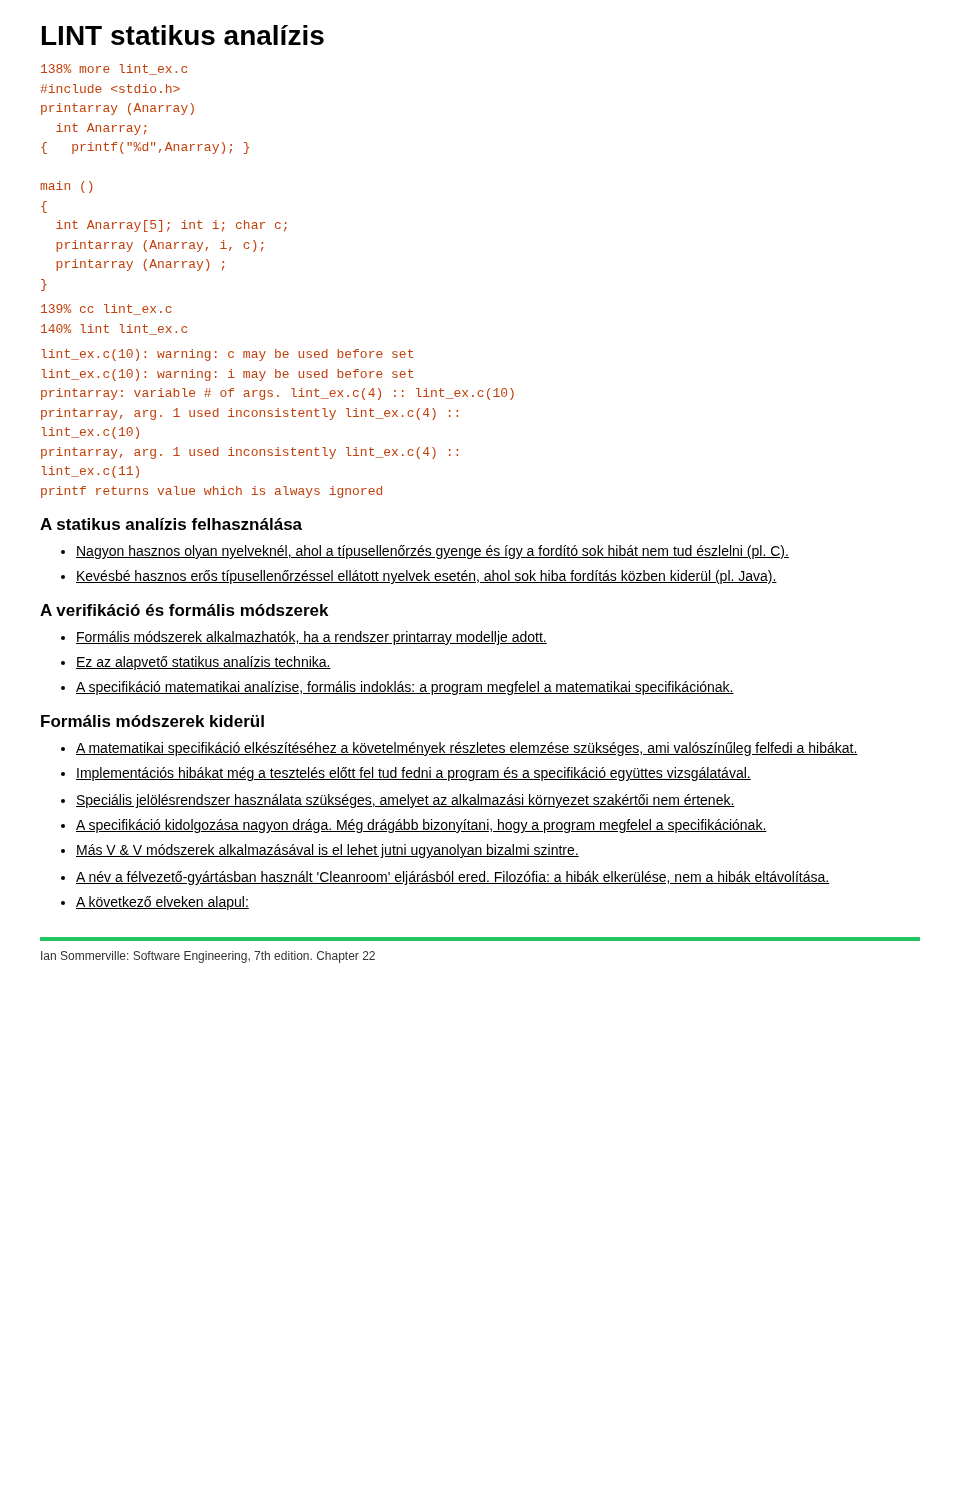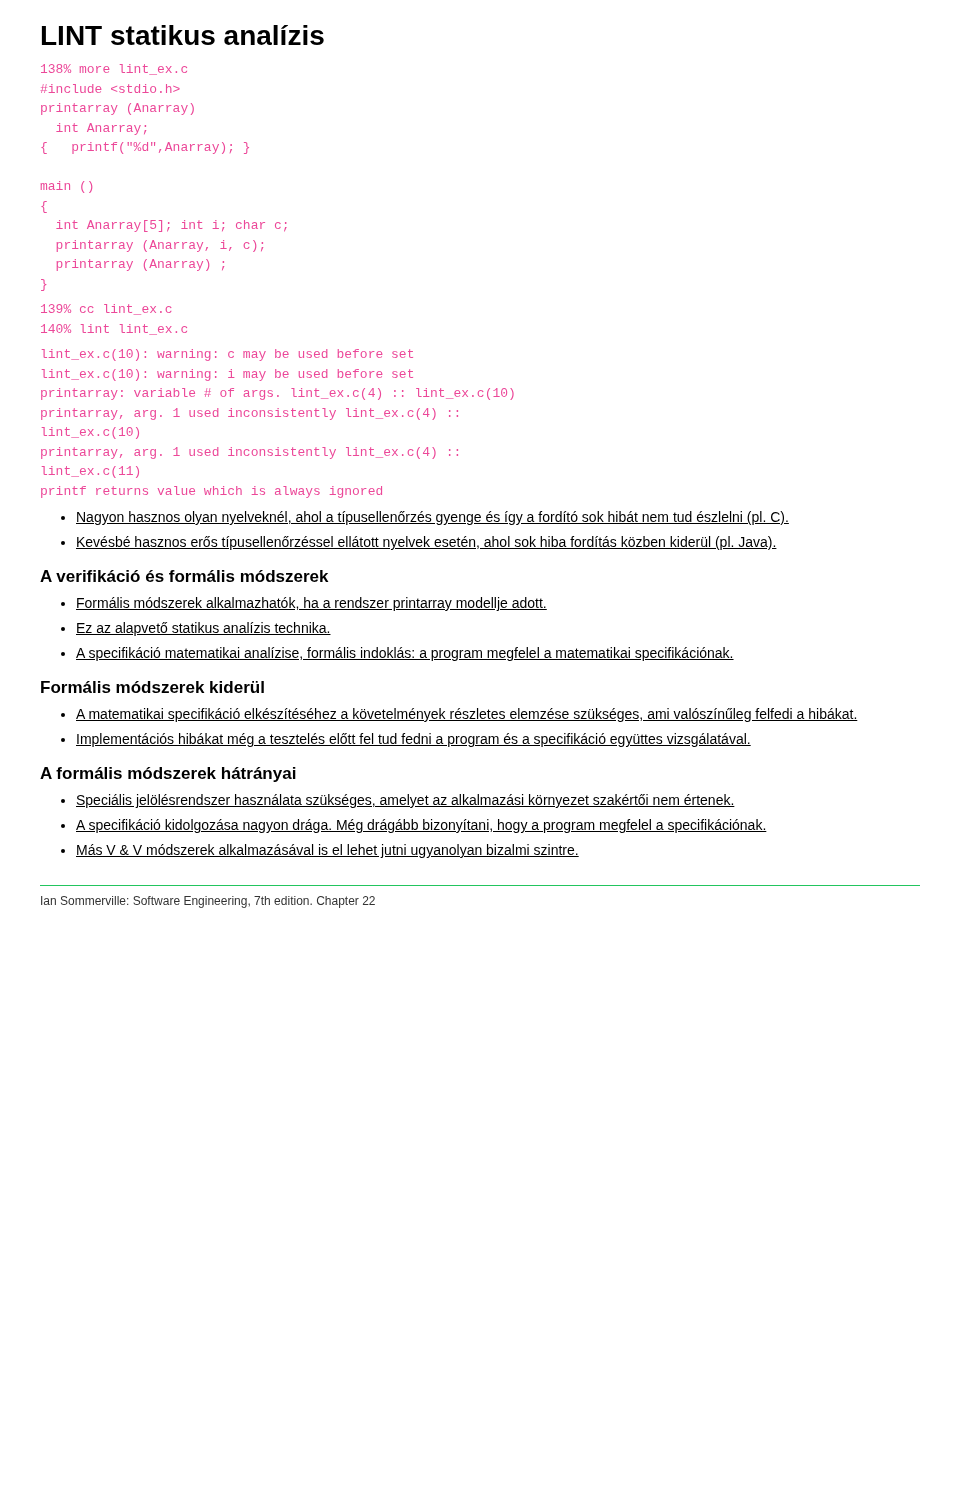--- a/index.html
+++ b/index.html
@@ -23,21 +23,21 @@
       font-weight: bold;
       margin-bottom: 8px;
     }
 
     .code-block {
       font-family: 'Courier New', Courier, monospace;
       font-size: 13px;
       line-height: 1.5;
       white-space: pre;
       margin-bottom: 6px;
-      color: #ec4899;
+      color: #c2410c;
     }
 
     .section-heading {
       font-size: 17px;
       font-weight: bold;
       margin-top: 14px;
       margin-bottom: 6px;
     }
 
     .bullet-list {
@@ -49,21 +49,21 @@
     .bullet-list li {
       list-style-type: disc;
       margin-bottom: 4px;
       line-height: 1.5;
     }
 
     .footer {
       margin-top: 24px;
       font-size: 12px;
       color: #333;
-      border-top: 1px solid #22c55e;
+      border-top: 4px solid #22c55e;
       padding-top: 6px;
     }
 
     p {
       line-height: 1.5;
       margin-bottom: 4px;
     }
   </style>
 </head>
 <body>
@@ -89,20 +89,21 @@
 <div class="code-block">lint_ex.c(10): warning: c may be used before set
 lint_ex.c(10): warning: i may be used before set
 printarray: variable # of args. lint_ex.c(4) :: lint_ex.c(10)
 printarray, arg. 1 used inconsistently lint_ex.c(4) ::
 lint_ex.c(10)
 printarray, arg. 1 used inconsistently lint_ex.c(4) ::
 lint_ex.c(11)
 printf returns value which is always ignored</div>
 
 <div class="section">
+  <h2 class="section-heading">A statikus analízis felhasználása</h2>
   <ul class="bullet-list">
     <li>Nagyon hasznos olyan nyelveknél, ahol a típusellenőrzés gyenge és így a fordító sok hibát nem tud észlelni (pl. C).</li>
     <li>Kevésbé hasznos erős típusellenőrzéssel ellátott nyelvek esetén, ahol sok hiba fordítás közben kiderül (pl. Java).</li>
   </ul>
 </div>
 
 <div class="section">
   <h2 class="section-heading">A verifikáció és formális módszerek</h2>
   <ul class="bullet-list">
     <li>Formális módszerek alkalmazhatók, ha a rendszer printarray modellje adott.</li>
@@ -113,26 +114,29 @@
 
 <div class="section">
   <h2 class="section-heading">Formális módszerek kiderül</h2>
   <ul class="bullet-list">
     <li>A matematikai specifikáció elkészítéséhez a követelmények részletes elemzése szükséges, ami valószínűleg felfedi a hibákat.</li>
     <li>Implementációs hibákat még a tesztelés előtt fel tud fedni a program és a specifikáció együttes vizsgálatával.</li>
   </ul>
 </div>
 
 <div class="section">
-  <h2 class="section-heading">A formális módszerek hátrányai</h2>
   <ul class="bullet-list">
     <li>Speciális jelölésrendszer használata szükséges, amelyet az alkalmazási környezet szakértői nem értenek.</li>
     <li>A specifikáció kidolgozása nagyon drága. Még drágább bizonyítani, hogy a program megfelel a specifikációnak.</li>
     <li>Más V &amp; V módszerek alkalmazásával is el lehet jutni ugyanolyan bizalmi szintre.</li>
   </ul>
 </div>
 
 <div class="section">
+  <ul class="bullet-list">
+    <li>A név a félvezető-gyártásban használt 'Cleanroom' eljárásból ered. Filozófia: a hibák elkerülése, nem a hibák eltávolítása.</li>
+    <li>A következő elveken alapul:</li>
+  </ul>
 </div>
 
 <div class="footer">
   <p>Ian Sommerville: Software Engineering, 7th edition. Chapter 22</p>
 </div>
 
 </body></html>

